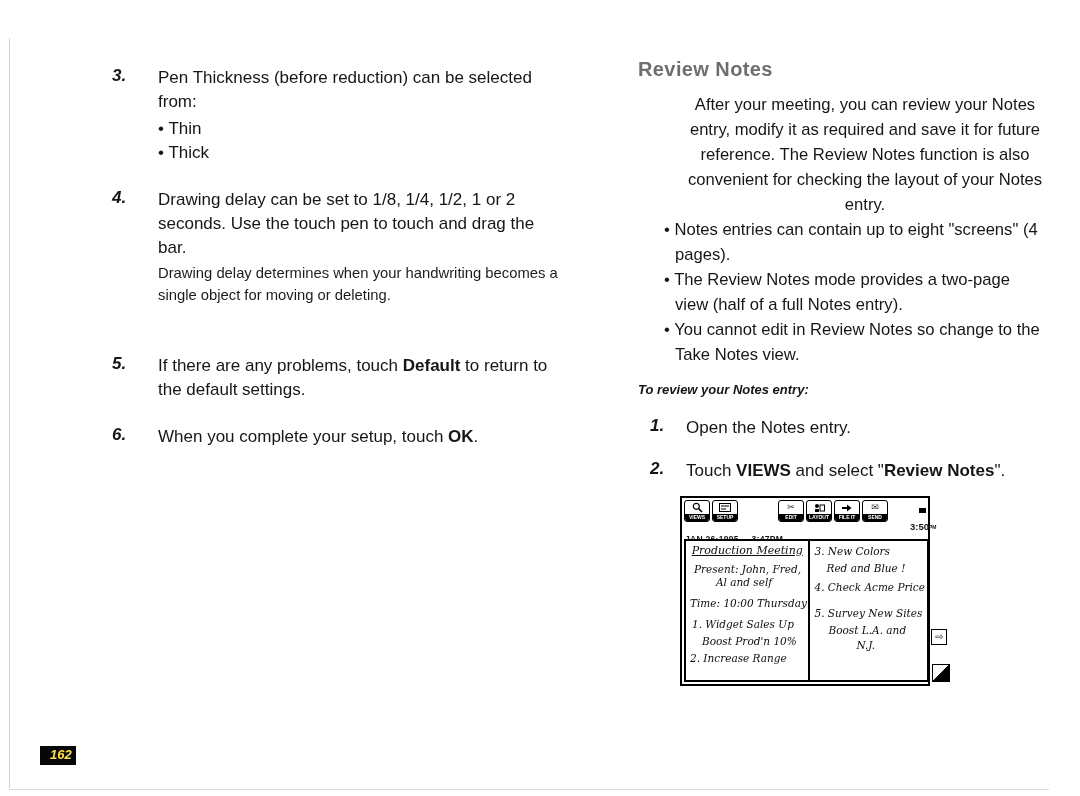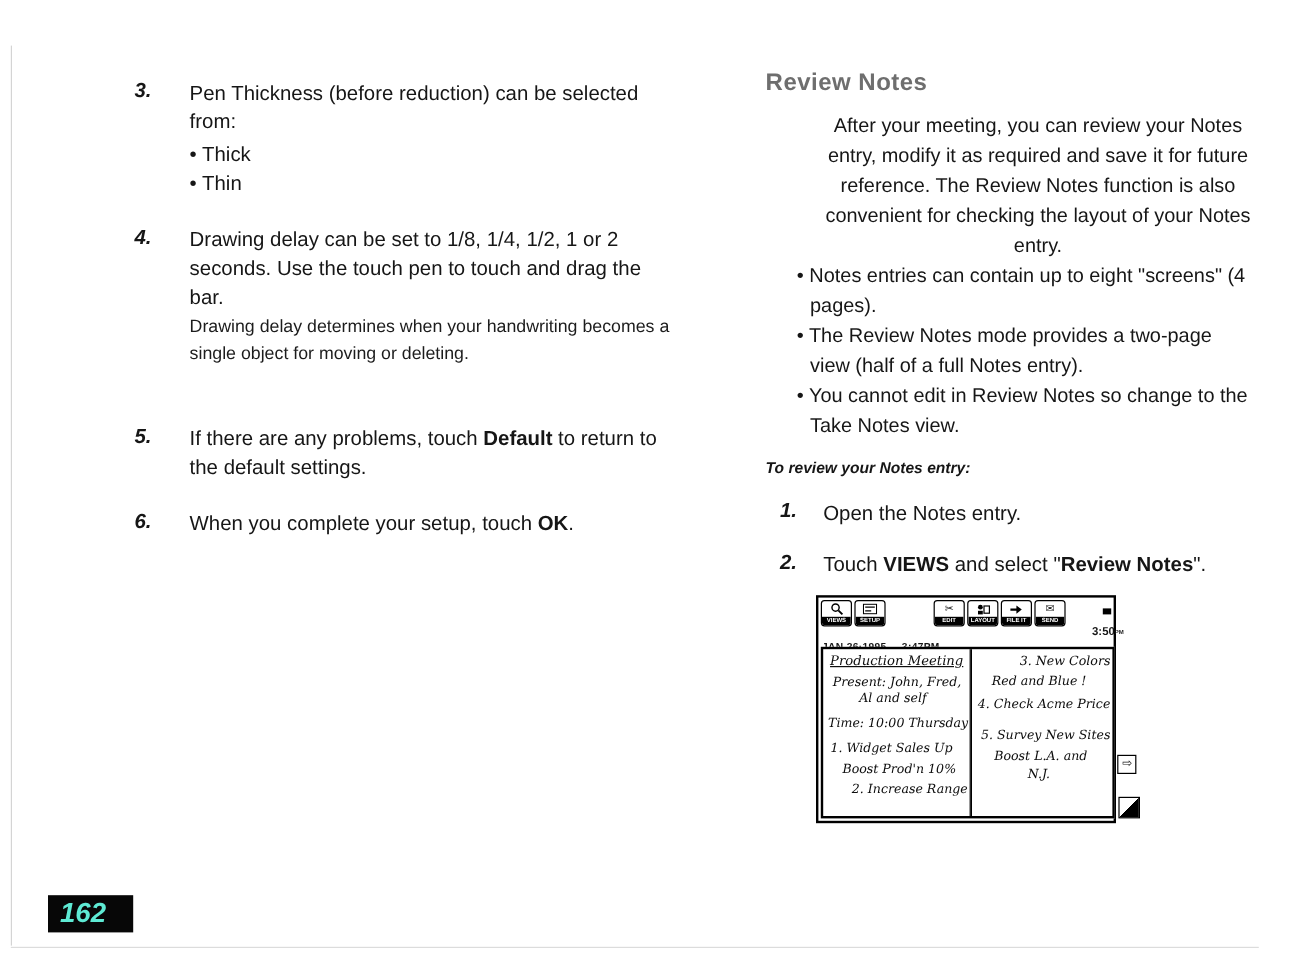--- a/index.html
+++ b/index.html
@@ -54,41 +54,41 @@
   .strip{width:21px;position:relative;flex:none;}
   .arrow-btn{position:absolute;top:90px;left:2px;width:16px;height:16px;border:1.5px solid #000;box-sizing:border-box;text-align:center;line-height:13px;font-size:10px;background:#fff;}
   .flip-btn{position:absolute;bottom:0;right:0;width:18px;height:18px;border:1.5px solid #000;box-sizing:border-box;background:linear-gradient(135deg,#fff 48%,#000 48%);}
 
   .dev-footer{margin:13px 0 0 38px;font-size:16.2px;line-height:25px;}
   .arrow-glyph{font-size:17px;}
   .flip-glyph{display:inline-block;width:13px;height:13px;border:1px solid #000;vertical-align:-2px;
               background:linear-gradient(135deg,#000 40%,#fff 40%,#fff 52%,#000 52%);}
 
   
-  .page-badge{position:absolute;left:40px;top:746px;background:#070707;color:#5eead4;
-              font-weight:bold;font-style:italic;font-size:23px;padding:1px 23px 3px 10px;}
-
-  
-  .ml2{margin-left:2px;text-align:right;} .ml4{margin-left:4px;} .ml6{margin-left:6px;} .ml14{margin-left:14px;}
+  .page-badge{position:absolute;left:40px;top:746px;background:#070707;color:#fde047;
+              font-weight:bold;font-style:italic;font-size:13px;padding:1px 4px 3px 10px;}
+
+  
+  .ml2{margin-left:2px;} .ml4{margin-left:4px;} .ml6{margin-left:6px;} .ml14{margin-left:14px;}
   .ml16{margin-left:16px;} .ml28{margin-left:28px;} .ml44{margin-left:44px;}
   .mt2{margin-top:2px;} .mt4{margin-top:4px;} .mt6{margin-top:6px;} .mt8{margin-top:8px;} .mt13{margin-top:13px;}
 </style>
 </head>
 <body>
 
 <div class="scan-edge-left"></div>
 <div class="scan-edge-bottom"></div>
 
 <div class="item" style="left:112px;top:66px;">
   <div class="num">3.</div>
   <div class="body">
     <span>Pen Thickness (before reduction) can be selected from:</span>
     <div class="bullets">
+      <div class="b"><span>•</span> <span>Thin</span></div>
       <div class="b"><span>•</span> <span>Thick</span></div>
-      <div class="b"><span>•</span> <span>Thin</span></div>
     </div>
   </div>
 </div>
 
 <div class="item" style="left:112px;top:188px;">
   <div class="num">4.</div>
   <div class="body">
     <span>Drawing delay can be set to 1/8, 1/4, 1/2, 1 or 2 seconds. Use the touch pen to touch and drag the bar.</span>
     <div class="subnote">Drawing delay determines when your handwriting becomes a single object for moving or deleting.</div>
   </div>

